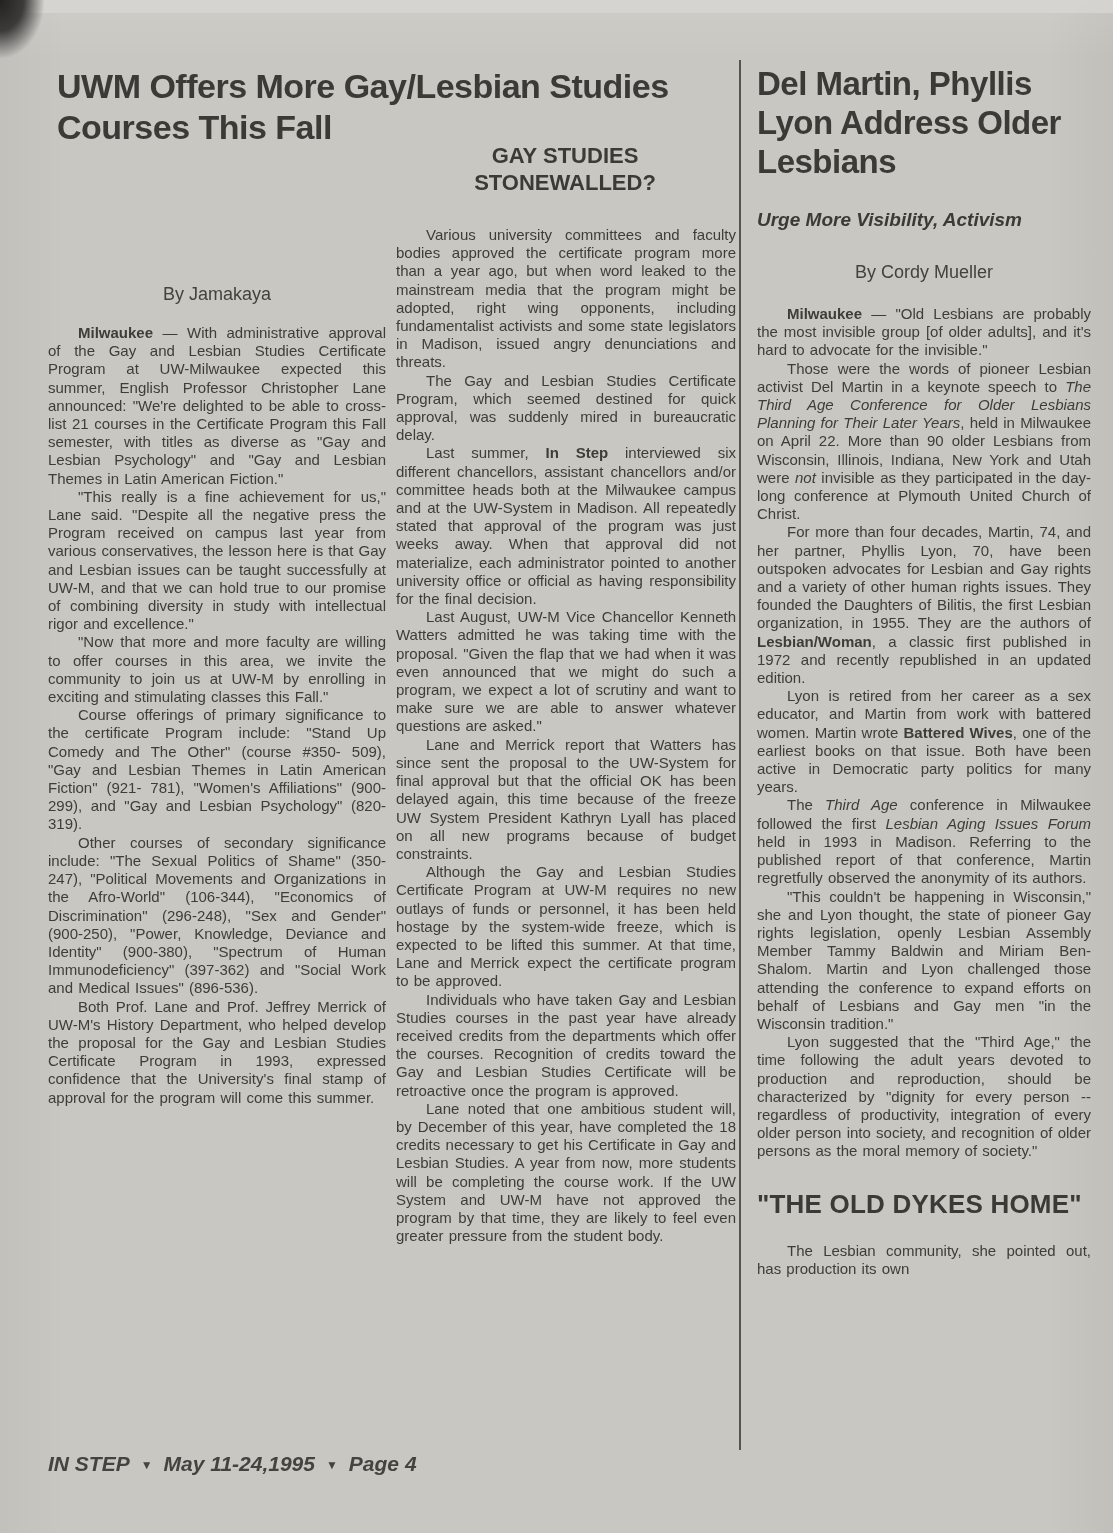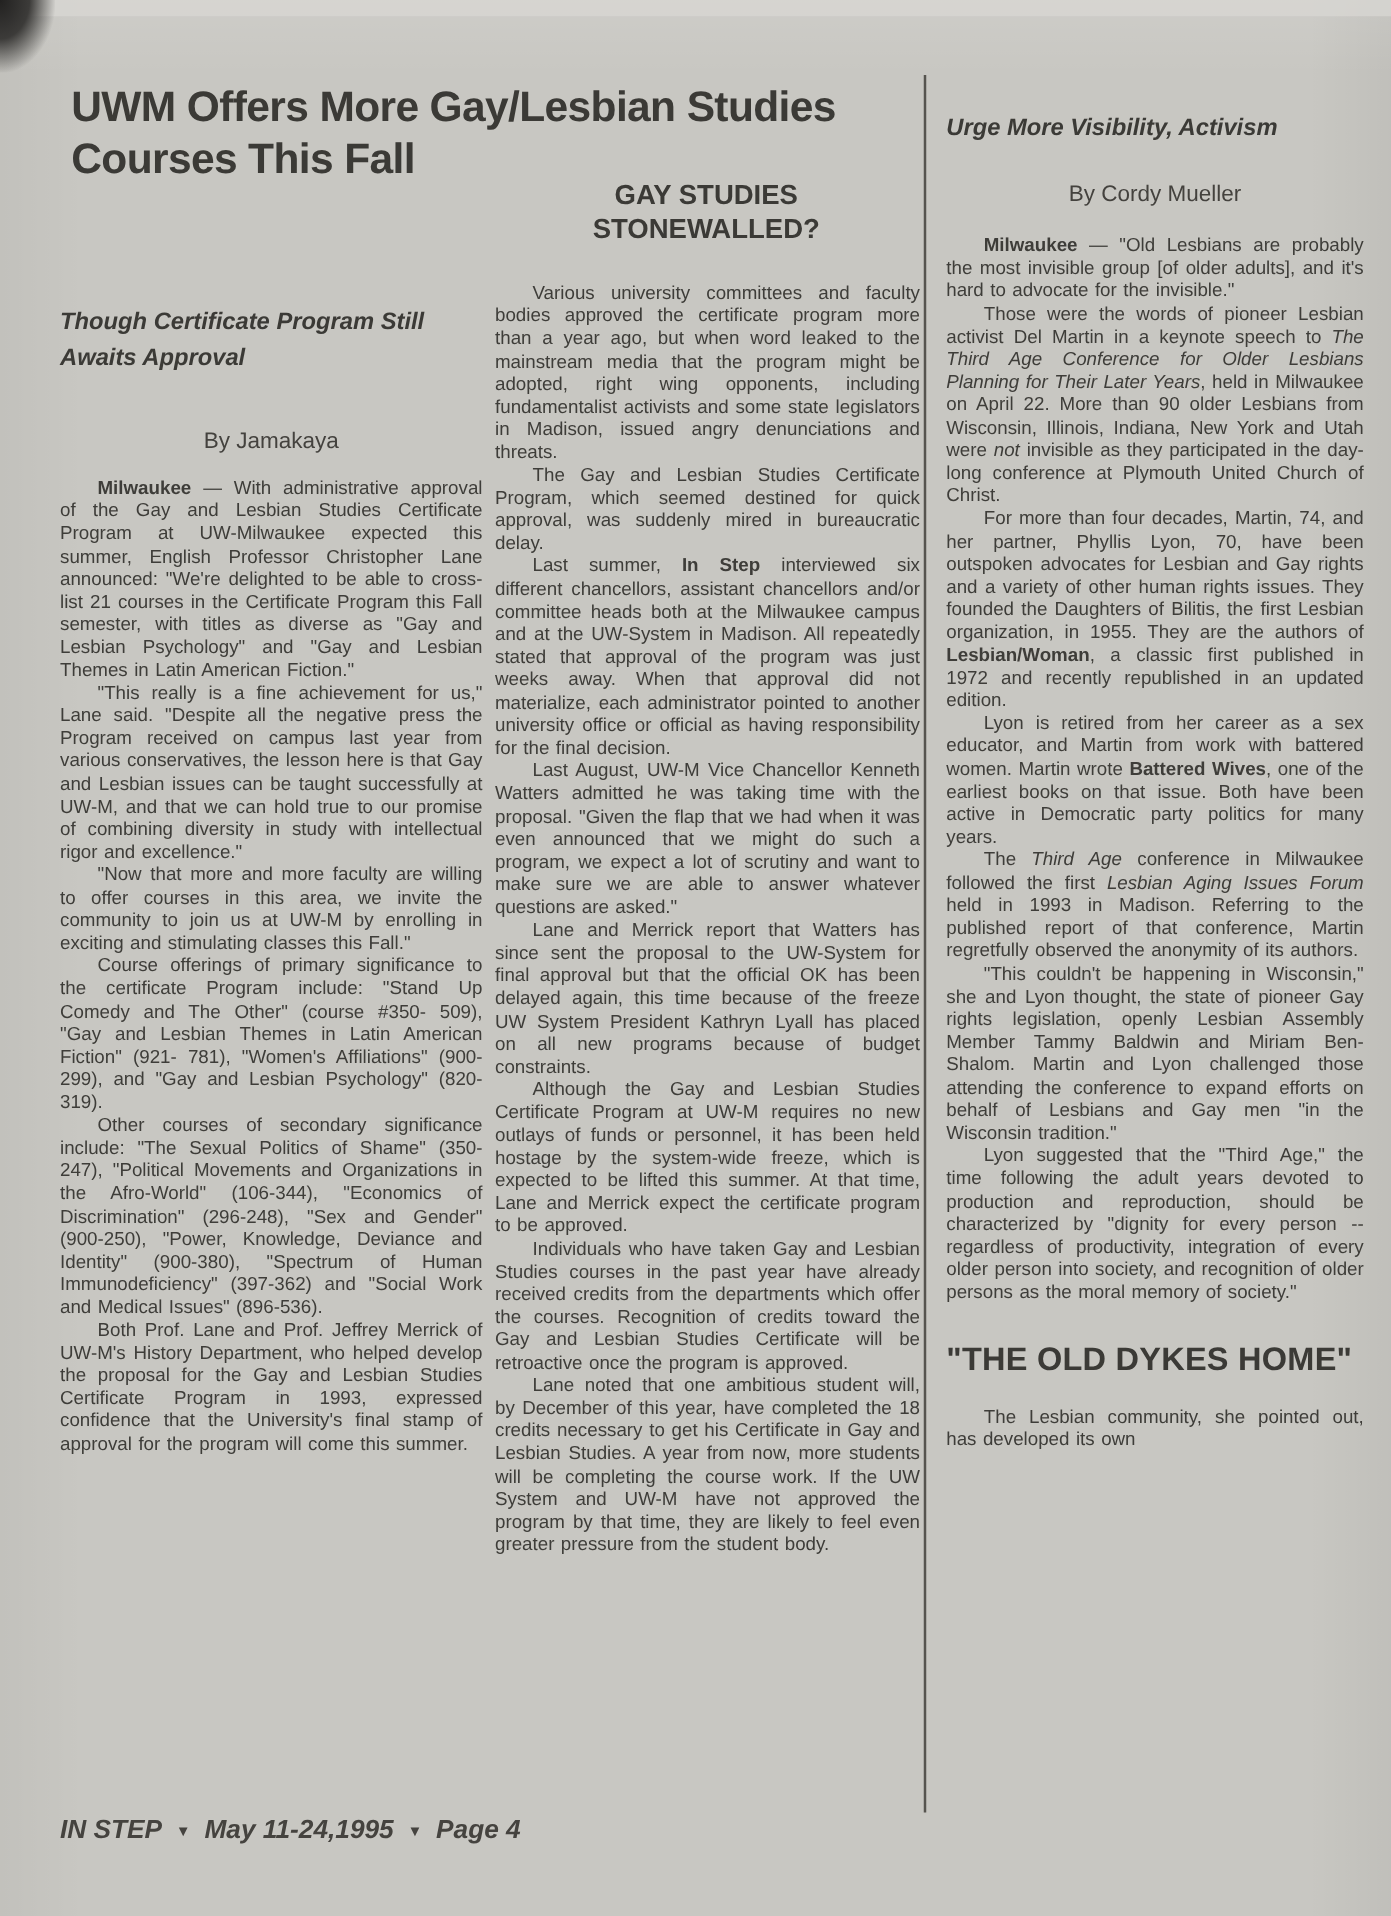--- a/index.html
+++ b/index.html
@@ -59,21 +59,20 @@
 <body>
 
 <div class="page">
   <div class="top-strip"></div>
   <div class="corner-smudge"></div>
 
   <h1 class="headline-uwm">UWM Offers More Gay/Lesbian Studies Courses This Fall</h1>
   <div class="kicker">GAY STUDIES STONEWALLED?</div>
 
   <div class="col col-left">
-    <h2 class="subhead">Though Certificate Program Still Awaits Approval</h2>
     <div class="byline">By Jamakaya</div>
     <div class="paras">
         <p class="para"><span style="font-weight: 700;">Milwaukee</span><span> — With administrative approval of the Gay and Lesbian Studies Certificate Program at UW-Milwaukee expected this summer, English Professor Christopher Lane announced: "We're delighted to be able to cross-list 21 courses in the Certificate Program this Fall semester, with titles as diverse as "Gay and Lesbian Psychology" and "Gay and Lesbian Themes in Latin American Fiction."</span></p>
         <p class="para"><span>"This really is a fine achievement for us," Lane said. "Despite all the negative press the Program received on campus last year from various conservatives, the lesson here is that Gay and Lesbian issues can be taught successfully at UW-M, and that we can hold true to our promise of combining diversity in study with intellectual rigor and excellence."</span></p>
         <p class="para"><span>"Now that more and more faculty are willing to offer courses in this area, we invite the community to join us at UW-M by enrolling in exciting and stimulating classes this Fall."</span></p>
         <p class="para"><span>Course offerings of primary significance to the certificate Program include: "Stand Up Comedy and The Other" (course #350- 509), "Gay and Lesbian Themes in Latin American Fiction" (921- 781), "Women's Affiliations" (900-299), and "Gay and Lesbian Psychology" (820-319).</span></p>
         <p class="para"><span>Other courses of secondary significance include: "The Sexual Politics of Shame" (350-247), "Political Movements and Organizations in the Afro-World" (106-344), "Economics of Discrimination" (296-248), "Sex and Gender" (900-250), "Power, Knowledge, Deviance and Identity" (900-380), "Spectrum of Human Immunodeficiency" (397-362) and "Social Work and Medical Issues" (896-536).</span></p>
         <p class="para"><span>Both Prof. Lane and Prof. Jeffrey Merrick of UW-M's History Department, who helped develop the proposal for the Gay and Lesbian Studies Certificate Program in 1993, expressed confidence that the University's final stamp of approval for the program will come this summer.</span></p>
       </div>
   </div>
@@ -87,34 +86,35 @@
         <p class="para"><span>Lane and Merrick report that Watters has since sent the proposal to the UW-System for final approval but that the official OK has been delayed again, this time because of the freeze UW System President Kathryn Lyall has placed on all new programs because of budget constraints.</span></p>
         <p class="para"><span>Although the Gay and Lesbian Studies Certificate Program at UW-M requires no new outlays of funds or personnel, it has been held hostage by the system-wide freeze, which is expected to be lifted this summer. At that time, Lane and Merrick expect the certificate program to be approved.</span></p>
         <p class="para"><span>Individuals who have taken Gay and Lesbian Studies courses in the past year have already received credits from the departments which offer the courses. Recognition of credits toward the Gay and Lesbian Studies Certificate will be retroactive once the program is approved.</span></p>
         <p class="para"><span>Lane noted that one ambitious student will, by December of this year, have completed the 18 credits necessary to get his Certificate in Gay and Lesbian Studies. A year from now, more students will be completing the course work. If the UW System and UW-M have not approved the program by that time, they are likely to feel even greater pressure from the student body.</span></p>
       </div>
   </div>
 
   <div class="divider-v"></div>
 
   <div class="col col-right">
+    <h1 class="headline-right">Del Martin, Phyllis Lyon Address Older Lesbians</h1>
     <h2 class="subhead">Urge More Visibility, Activism</h2>
     <div class="byline">By Cordy Mueller</div>
     <div class="paras">
         <p class="para"><span style="font-weight: 700;">Milwaukee</span><span> — "Old Lesbians are probably the most invisible group [of older adults], and it's hard to advocate for the invisible."</span></p>
         <p class="para"><span>Those were the words of pioneer Lesbian activist Del Martin in a keynote speech to </span><span style="font-style: italic;">The Third Age Conference for Older Lesbians Planning for Their Later Years</span><span>, held in Milwaukee on April 22. More than 90 older Lesbians from Wisconsin, Illinois, Indiana, New York and Utah were </span><span style="font-style: italic;">not</span><span> invisible as they participated in the day-long conference at Plymouth United Church of Christ.</span></p>
         <p class="para"><span>For more than four decades, Martin, 74, and her partner, Phyllis Lyon, 70, have been outspoken advocates for Lesbian and Gay rights and a variety of other human rights issues. They founded the Daughters of Bilitis, the first Lesbian organization, in 1955. They are the authors of </span><span style="font-weight: 700;">Lesbian/Woman</span><span>, a classic first published in 1972 and recently republished in an updated edition.</span></p>
         <p class="para"><span>Lyon is retired from her career as a sex educator, and Martin from work with battered women. Martin wrote </span><span style="font-weight: 700;">Battered Wives</span><span>, one of the earliest books on that issue. Both have been active in Democratic party politics for many years.</span></p>
         <p class="para"><span>The </span><span style="font-style: italic;">Third Age</span><span> conference in Milwaukee followed the first </span><span style="font-style: italic;">Lesbian Aging Issues Forum</span><span> held in 1993 in Madison. Referring to the published report of that conference, Martin regretfully observed the anonymity of its authors.</span></p>
         <p class="para"><span>"This couldn't be happening in Wisconsin," she and Lyon thought, the state of pioneer Gay rights legislation, openly Lesbian Assembly Member Tammy Baldwin and Miriam Ben-Shalom. Martin and Lyon challenged those attending the conference to expand efforts on behalf of Lesbians and Gay men "in the Wisconsin tradition."</span></p>
         <p class="para"><span>Lyon suggested that the "Third Age," the time following the adult years devoted to production and reproduction, should be characterized by "dignity for every person -- regardless of productivity, integration of every older person into society, and recognition of older persons as the moral memory of society."</span></p>
       </div>
     <h3 class="section-header">"THE OLD DYKES HOME"</h3>
     <div class="paras after">
-        <p class="para"><span>The Lesbian community, she pointed out, has developed its own</span></p>
+        <p class="para"><span>The Lesbian community, she pointed out, has production its own</span></p>
       </div>
   </div>
 
   <div class="footer">
     <span>IN STEP</span>
     <span class="tri">▼</span>
     <span>May 11-24,1995</span>
     <span class="tri">▼</span>
     <span>Page 4</span>
   </div>

